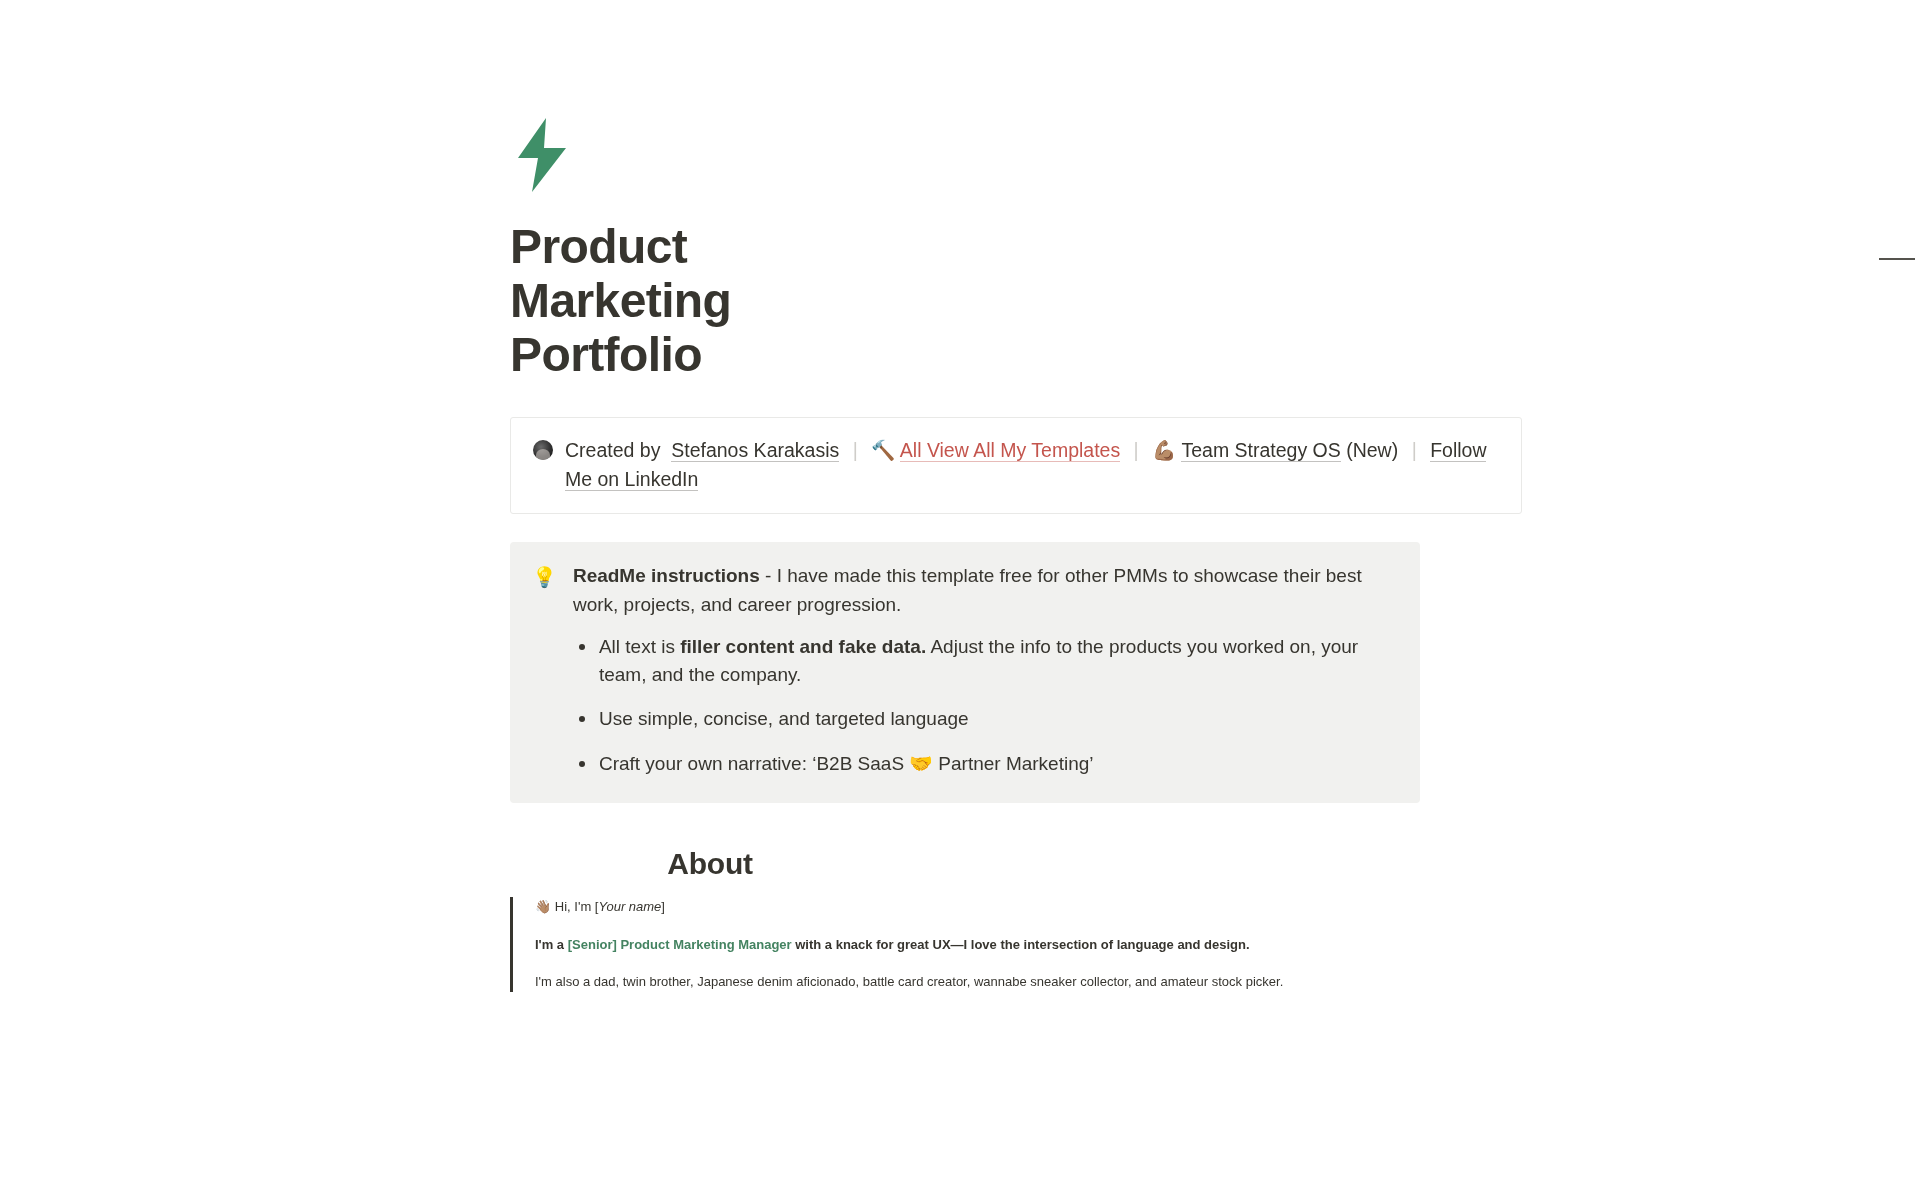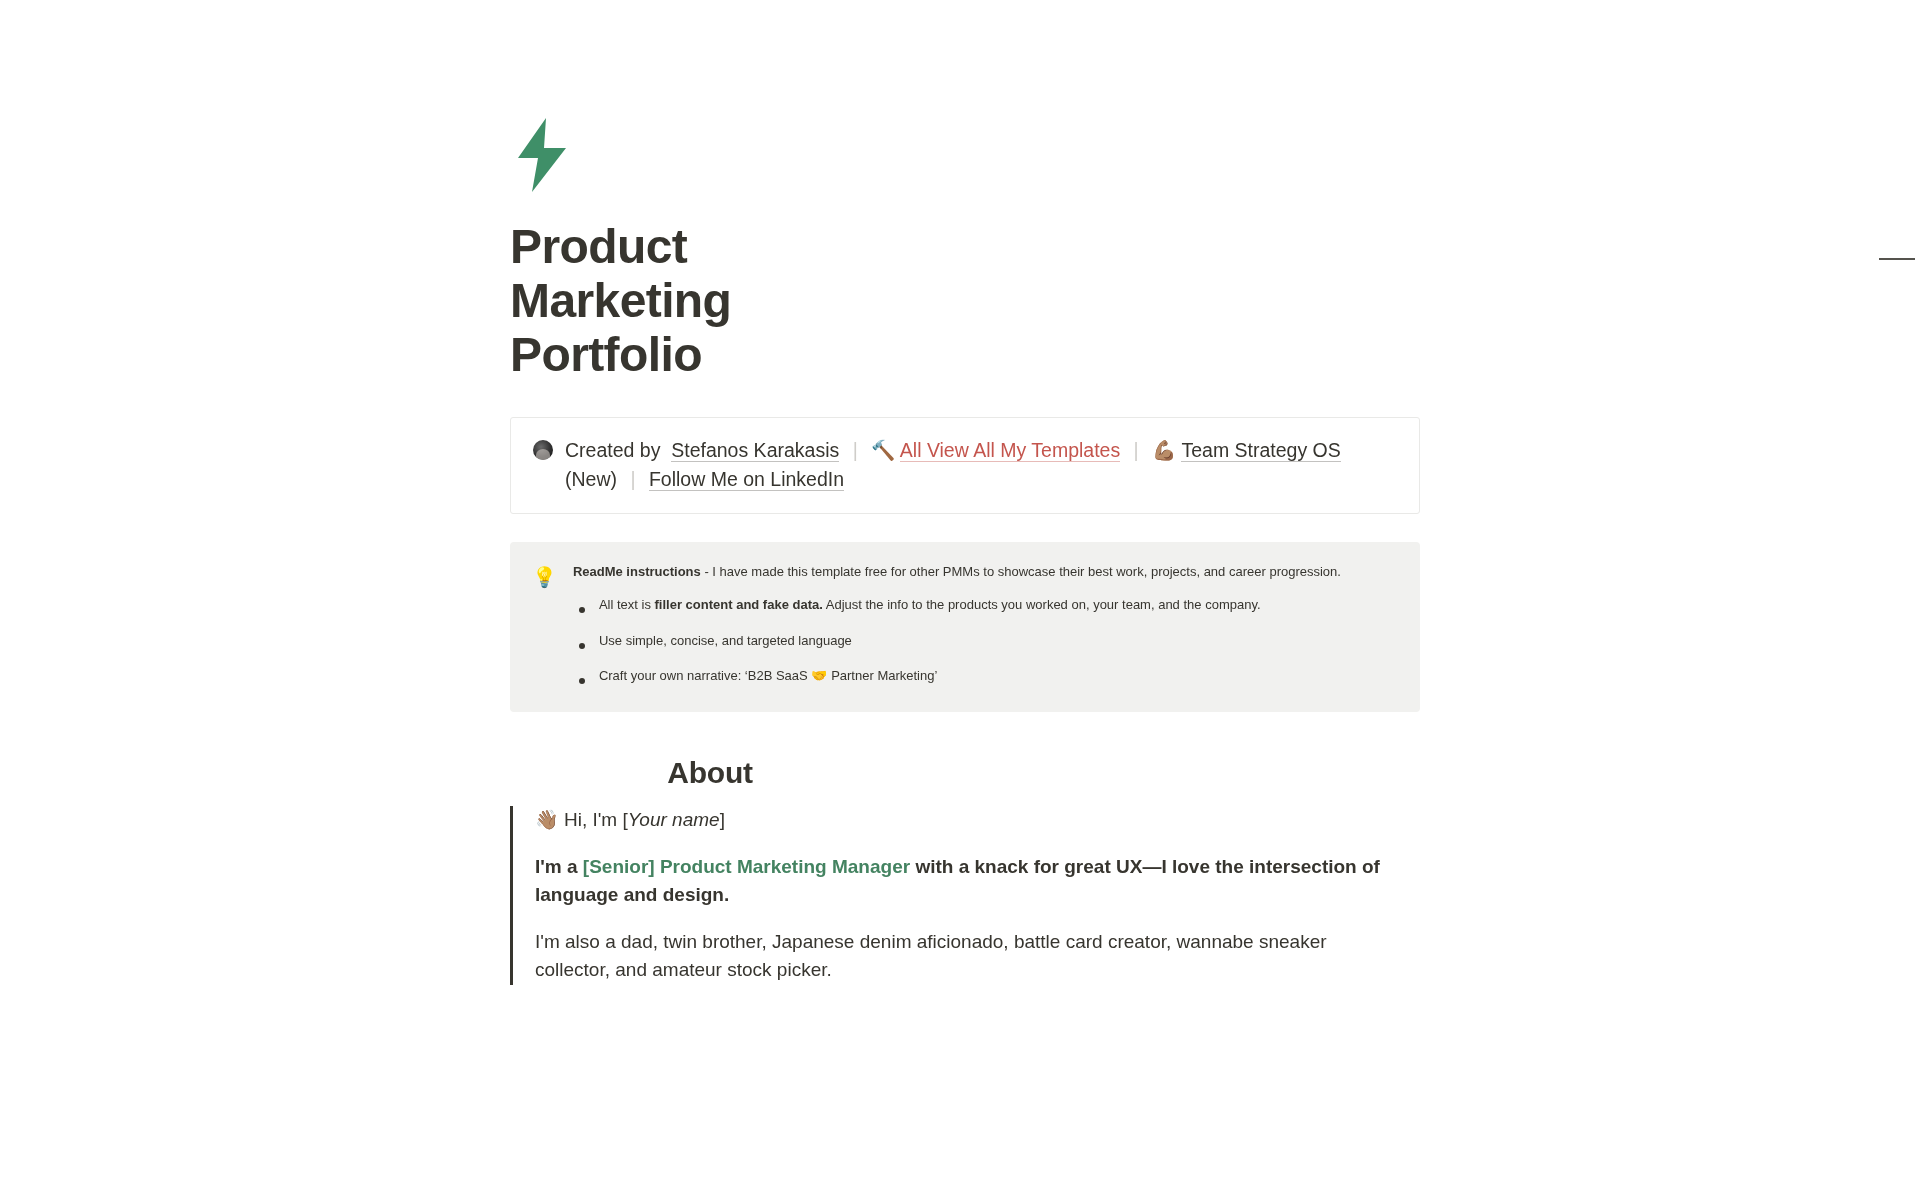--- a/index.html
+++ b/index.html
@@ -54,21 +54,21 @@
     margin: 0 0 36px 0;
     color: #37352f;
   }
 
   
   .created-box {
     border: 1px solid #e9e9e7;
     border-radius: 3px;
     padding: 18px 22px 20px 22px;
     margin-bottom: 28px;
-    width: 910px;
+    width: 1012px;
   }
   .created-row {
     display: flex;
     align-items: flex-start;
     gap: 12px;
     font-size: 19.5px;
     line-height: 1.46;
   }
   .avatar {
     width: 20px; height: 20px;
@@ -98,21 +98,21 @@
   .callout {
     background: #f1f1ef;
     border-radius: 4px;
     padding: 20px 26px 26px 22px;
     width: 910px;
     display: flex;
     gap: 16px;
     margin-bottom: 44px;
   }
   .callout .emoji { font-size: 20px; line-height: 1.5; flex: 0 0 auto; }
-  .callout-body { font-size: 13px; line-height: 1.5; }
+  .callout-body { font-size: 19px; line-height: 1.5; }
   .callout-body b { font-weight: 700; }
   ul.bullets {
     margin: 14px 0 0 0;
     padding-left: 26px;
     list-style: none;
   }
   ul.bullets li {
     position: relative;
     margin: 0 0 17px 0;
     line-height: 1.45;
@@ -137,21 +137,21 @@
   }
 
   
   .quote {
     border-left: 3px solid #37352f;
     padding-left: 22px;
     margin: 0 0 58px 0;
     width: 890px;
   }
   .quote p {
-    font-size: 19px;
+    font-size: 13px;
     line-height: 1.5;
     margin: 0 0 18px 0;
   }
   .quote p:last-child { margin-bottom: 0; }
   .quote .strong { font-weight: 700; }
   .quote .greenstrong { font-weight: 700; color: #448361; }
   em { font-style: italic; }
 </style>
 </head>
 <body>

